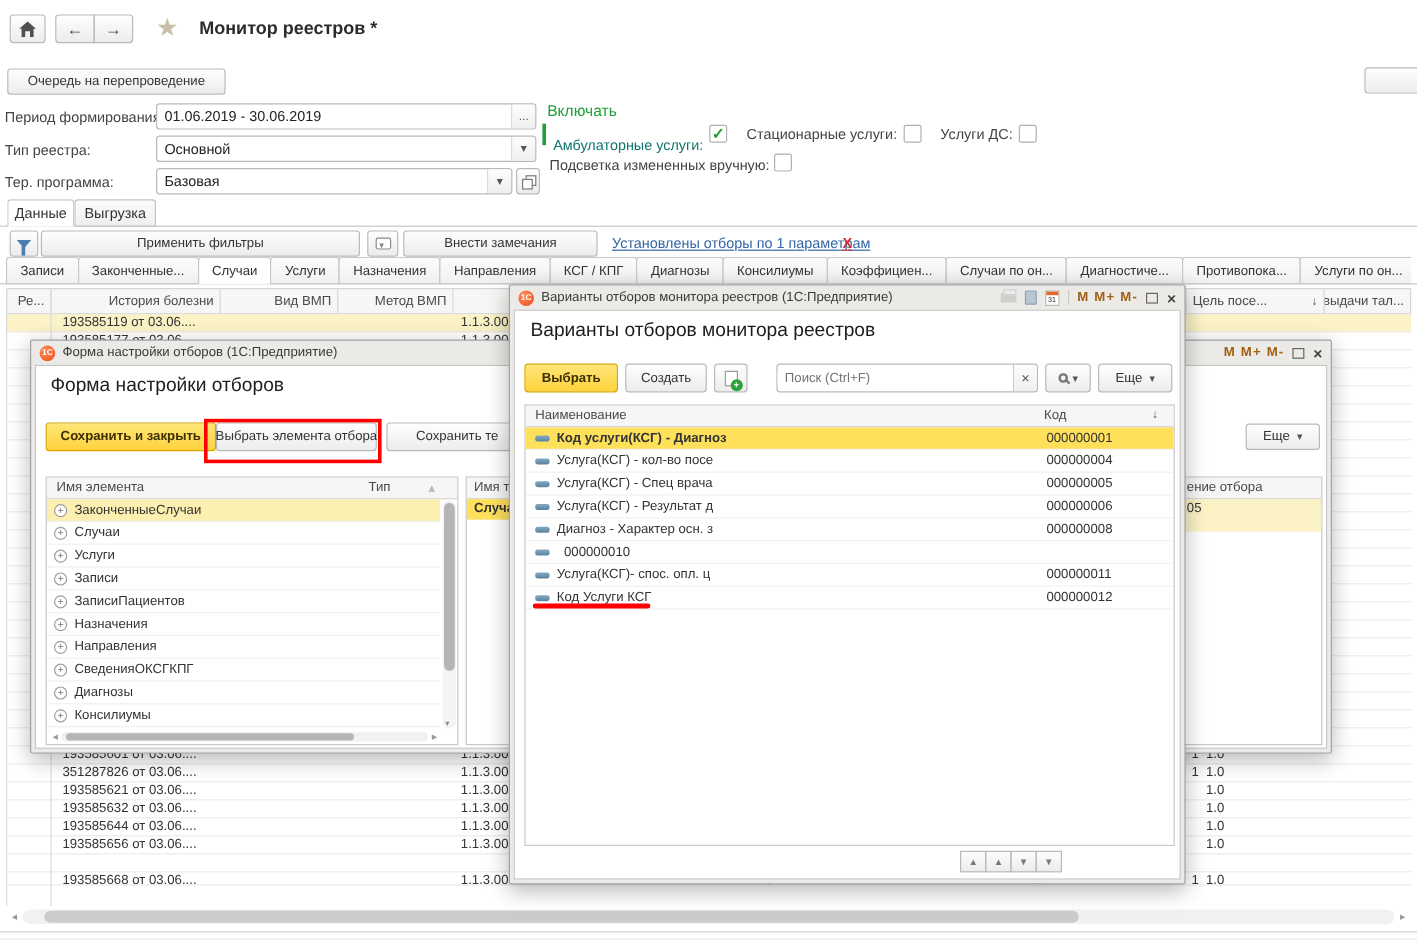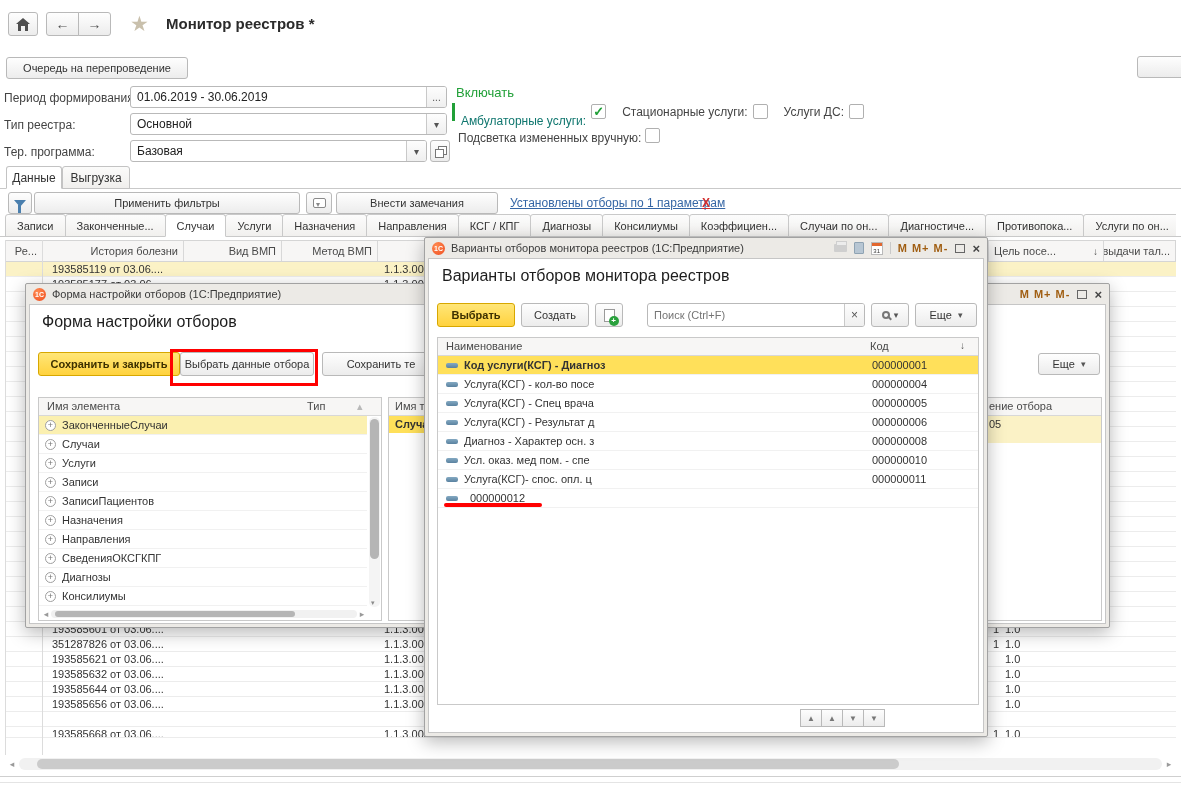--- a/index.html
+++ b/index.html
@@ -315,21 +315,21 @@
         <span class="maxi"></span>
         <span class="xico">×</span>
       </span>
     </div>
     <div class="dlg-content">
       <span class="h1" style="left:12px;top:8px;">Форма настройки отборов</span>
       <div class="btn small yellow" style="left:8px;top:47px;width:142px;height:24px;">
         <span>Сохранить и закрыть</span>
       </div>
       <div class="btn small" style="left:150px;top:47px;width:134px;height:24px;">
-        <span>Выбрать данные отбора</span>
+        <span>Выбрать элемента отбора</span>
       </div>
       <div class="btn small" style="left:292px;top:47px;width:118px;height:24px;">
         <span>Сохранить те</span>
       </div>
       <div class="btn small" style="left:1008px;top:48px;width:62px;height:22px;">
         <span>Еще</span>
         <span class="caret">▾</span>
       </div>
 
       <div class="panel" style="left:8px;top:92px;width:344px;height:224px;">
@@ -472,30 +472,30 @@
               <span class="vname">Услуга(КСГ) - Результат д</span>
               <span class="vcode">000000006</span>
             </div>
             <div class="vrow">
               <span class="dash"></span>
               <span class="vname">Диагноз - Характер осн. з</span>
               <span class="vcode">000000008</span>
             </div>
             <div class="vrow">
               <span class="dash"></span>
-              <span class="vname">Усл. оказ. мед пом. - спе</span>
               <span class="vcode">000000010</span>
             </div>
             <div class="vrow">
               <span class="dash"></span>
               <span class="vname">Услуга(КСГ)- спос. опл. ц</span>
               <span class="vcode">000000011</span>
             </div>
             <div class="vrow">
               <span class="dash"></span>
+              <span class="vname">Код Услуги КСГ</span>
               <span class="vcode">000000012</span>
             </div>
           </div>
       </div>
 
       <div style="position:absolute;left:372px;top:450px;display:flex;">
         <span class="nbtn" style="border-top:1px solid #b9b9b9;">▲</span>
         <span class="nbtn">▲</span>
         <span class="nbtn">▼</span>
         <span class="nbtn">▼</span>

